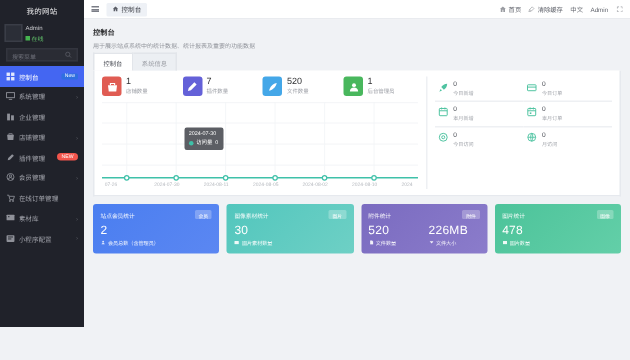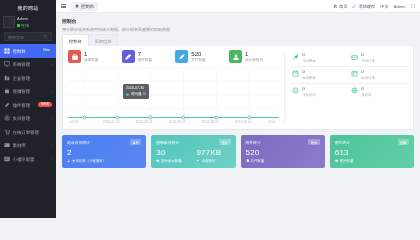--- a/index.html
+++ b/index.html
@@ -517,56 +517,56 @@
             <div class="card-body">
               <div class="card-col">
                 <span class="card-num">30</span>
                 <span class="card-sub">
                   <span class="ic"><svg viewBox="0 0 16 16" fill="#fff">
                       <rect x="1.5" y="3" width="13" height="10" rx="1"></rect>
                     </svg></span>
                   <span>图片素材数量</span>
                 </span>
               </div>
-              <div class="card-col">
-                <span class="card-num">977KB</span>
-                <span class="card-sub">
-                  <span class="ic"><svg viewBox="0 0 16 16" fill="#fff">
-                      <path d="M2 4l6 7 6-7z"></path>
-                    </svg></span>
-                  <span>占用空间</span>
-                </span>
-              </div>
             </div>
           </div>
           <div class="card" style="background: linear-gradient(135deg, rgb(122, 107, 192), rgb(139, 124, 203));">
             <div class="card-head">
               <span class="card-title">附件统计</span>
               <span class="card-pill">附件</span>
             </div>
             <div class="card-body">
               <div class="card-col">
                 <span class="card-num">520</span>
                 <span class="card-sub">
                   <span class="ic"><svg viewBox="0 0 16 16" fill="#fff">
                       <path d="M3.5 1.5h6l3.5 3.5v9.5h-9.5z"></path>
                     </svg></span>
                   <span>文件数量</span>
                 </span>
               </div>
+              <div class="card-col">
+                <span class="card-num">226MB</span>
+                <span class="card-sub">
+                  <span class="ic"><svg viewBox="0 0 16 16" fill="#fff">
+                      <path d="M2 4l6 7 6-7z"></path>
+                    </svg></span>
+                  <span>文件大小</span>
+                </span>
+              </div>
             </div>
           </div>
           <div class="card" style="background: linear-gradient(135deg, rgb(76, 195, 154), rgb(99, 207, 168));">
             <div class="card-head">
               <span class="card-title">图片统计</span>
               <span class="card-pill">图像</span>
             </div>
             <div class="card-body">
               <div class="card-col">
-                <span class="card-num">613</span>
+                <span class="card-num">478</span>
                 <span class="card-sub">
                   <span class="ic"><svg viewBox="0 0 16 16" fill="#fff">
                       <rect x="1.5" y="3" width="13" height="10" rx="1"></rect>
                     </svg></span>
                   <span>图片数量</span>
                 </span>
               </div>
             </div>
           </div>
         </div>

